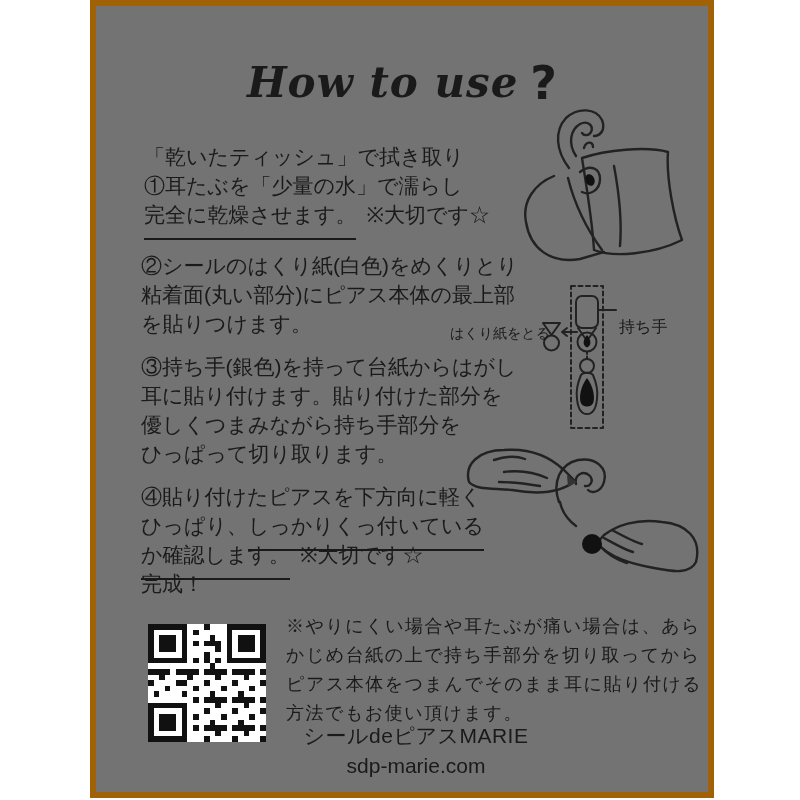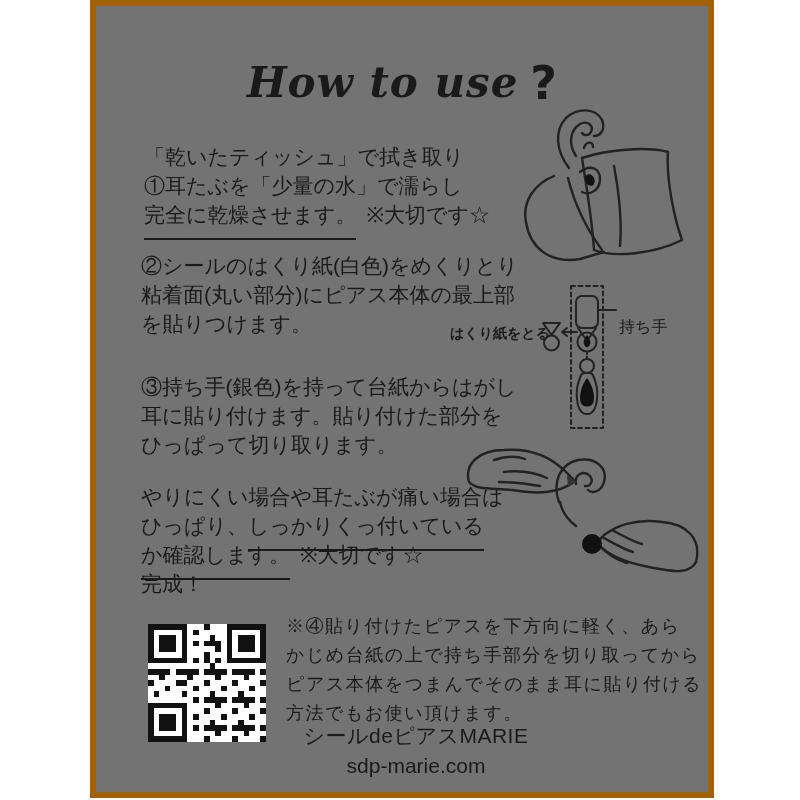--- a/index.html
+++ b/index.html
@@ -85,25 +85,26 @@
         <path d="M41,54 L26,54 M26,54 L31,50 M26,54 L31,58"></path>
 
         <path d="M7,45 L24,45 L15.5,57 Z"></path>
         <circle cx="15.5" cy="65" r="7.5"></circle>
       </g>
 
       <path d="M51,57 C55,62 56,67 51,69.5 C46,67 47,62 51,57 Z" fill="#111"></path>
       <path d="M51,100 C57,108 59,118 57.5,124 C56,130 46,130 44.5,124 C43,118 45,108 51,100 Z" fill="#111"></path>
     </svg>
     <span class="abs diagram-label" style="left:523px;top:296px;margin-top:15px;">持ち手</span>
-    <span class="abs peel-label" style="left:354px;top:319px;font-weight:bold;">はくり紙をとる</span>
-
-    <div class="abs step" style="left:45px;top:366px;">
+    <span class="abs peel-label" style="left:354px;top:319px;">はくり紙をとる</span>
+
+    <div class="abs step" style="left:45px;top:346px;">
       <div>③持ち手(銀色)を持って台紙からはがし</div>
       <div>耳に貼り付けます。貼り付けた部分を</div>
+      <div>優しくつまみながら持ち手部分を</div>
       <div>ひっぱって切り取ります。</div>
     </div>
 
     <svg class="abs" style="left:368px;top:436px;" width="235" height="152" viewBox="0 0 235 152">
       <g class="line-art">
 
         <path d="M5,40 C0,22 15,8 40,8 C65,6 85,14 100,28 L111,39 C95,52 70,52 48,48 C28,46 12,48 5,40 Z"></path>
         <path d="M40,30 C55,28 70,30 83,36"></path>
         <path d="M35,40 C50,40 64,42 76,44"></path>
         <path d="M30,18 C42,14 53,14 61,17"></path>
@@ -115,21 +116,21 @@
         <path d="M232,120 C238,96 222,82 198,80 C172,76 152,84 140,93 L133,101 C146,116 168,122 190,126 C210,130 226,132 232,120 Z"></path>
         <path d="M140,96 C151,102 161,108 169,110"></path>
         <path d="M148,88 C159,94 170,100 178,102"></path>
         <path d="M136,104 C143,112 153,118 163,121"></path>
       </g>
       <path d="M103,33 L113,40 L104,45 Z" fill="#333"></path>
       <circle cx="128" cy="102" r="10" fill="#111"></circle>
     </svg>
 
     <div class="abs step" style="left:45px;top:476px;">
-      <div>やりにくい場合や耳たぶが痛い場合は</div>
+      <div>④貼り付けたピアスを下方向に軽く</div>
       <div><span>ひっぱり、</span><span class="u">しっかりくっ付いている</span></div>
       <div><span class="u">か確認します。</span><span class="imp">※大切です☆</span></div>
       <div>完成！</div>
     </div>
 
     <svg class="abs" style="left:52px;top:618px;" width="118" height="118" viewBox="0 0 21 21" shape-rendering="crispEdges">
       <rect x="0" y="0" width="21" height="21" fill="#fff"></rect>
       <g fill="#111">
         <rect x="0" y="0" width="7" height="7"></rect>
           <rect x="14" y="0" width="7" height="7"></rect>
@@ -226,21 +227,21 @@
           <rect x="20" y="18" width="1" height="1"></rect>
           <rect x="12" y="19" width="1" height="1"></rect>
           <rect x="17" y="19" width="1" height="1"></rect>
           <rect x="10" y="20" width="1" height="1"></rect>
           <rect x="15" y="20" width="1" height="1"></rect>
           <rect x="20" y="20" width="1" height="1"></rect>
         </g>
     </svg>
 
     <div class="abs note" style="left:190px;top:606px;">
-      <div>※④貼り付けたピアスを下方向に軽く、あら</div>
+      <div>※やりにくい場合や耳たぶが痛い場合は、あら</div>
       <div>かじめ台紙の上で持ち手部分を切り取ってから</div>
       <div>ピアス本体をつまんでそのまま耳に貼り付ける</div>
       <div>方法でもお使い頂けます。</div>
     </div>
 
     <div class="abs footer">
       <div class="brand">シールdeピアスMARIE</div>
       <div class="url">sdp-marie.com</div>
     </div>
 

